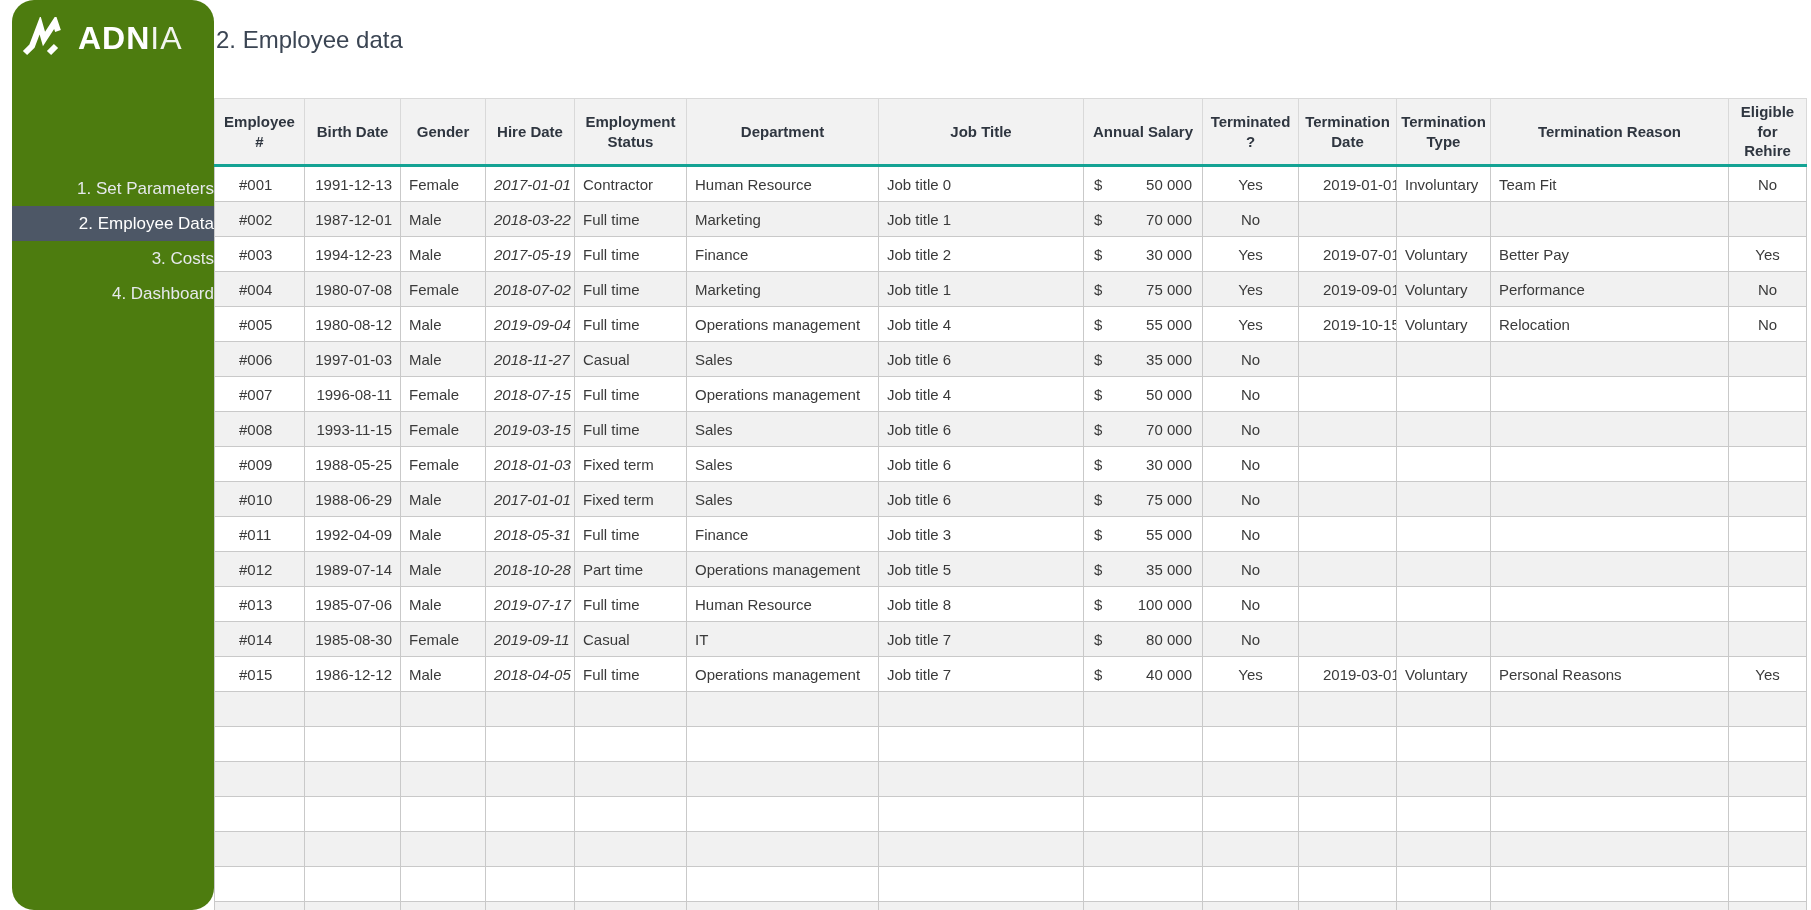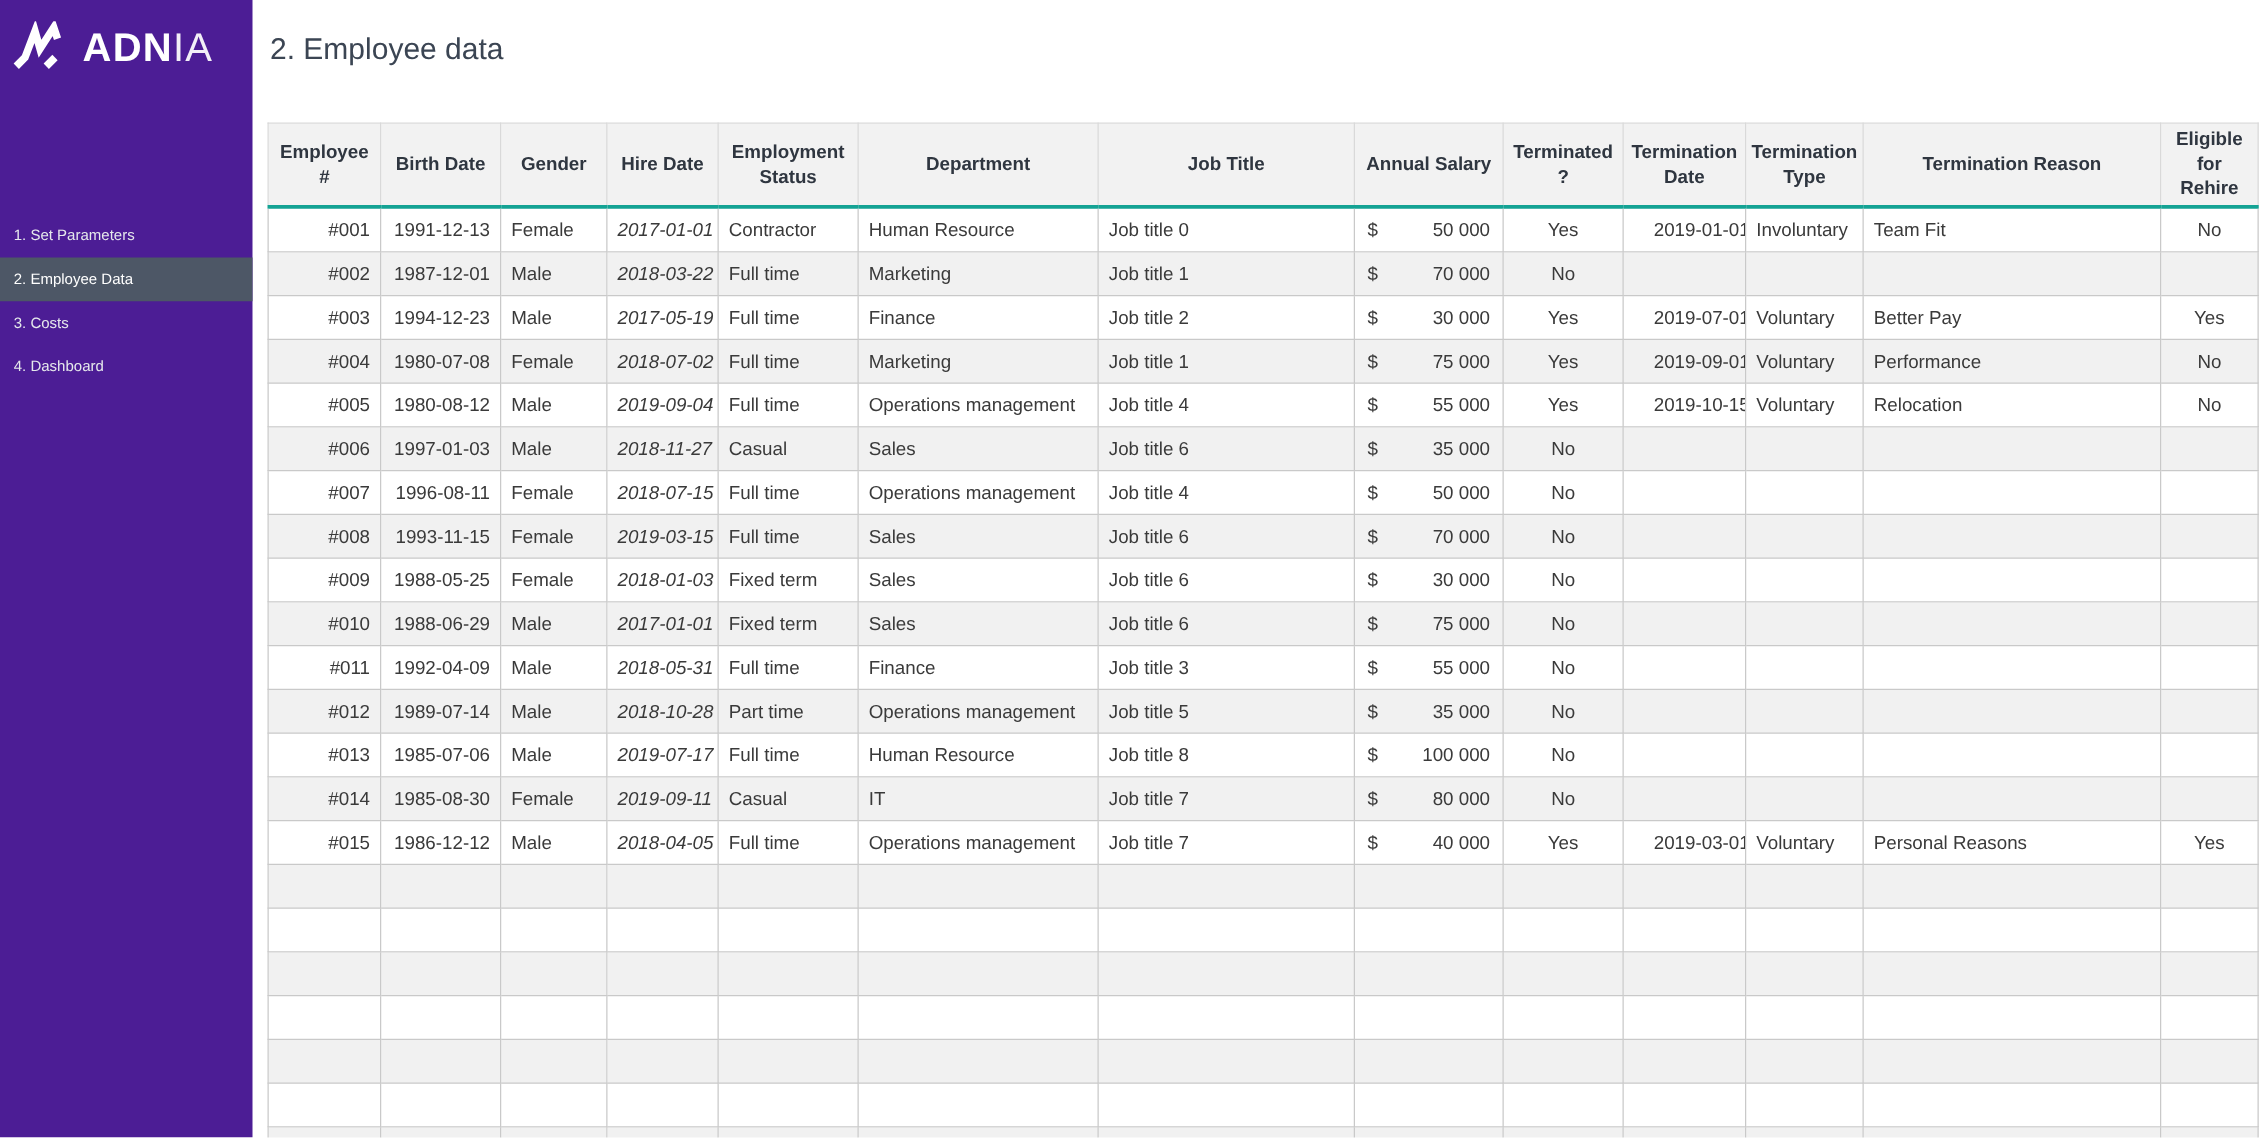--- a/index.html
+++ b/index.html
@@ -2,34 +2,35 @@
 <html><head>
 <meta charset="utf-8">
 <style>
   html,body{margin:0;padding:0;}
   body{
     width:1811px;height:910px;overflow:hidden;background:#ffffff;
     font-family:"Liberation Sans",sans-serif;position:relative;
   }
   
   .sidebar{
-    position:absolute;left:0;top:0;width:202px;height:910px;
-    background:#4c1d95;
+    position:absolute;left:12px;top:0;width:202px;height:910px;
+    background:#4d7c0f;
+    border-radius:22px;
   }
   .logo{
     position:absolute;top:17px;left:9px;display:flex;align-items:center;gap:9px;
   }
   .logo svg{width:48px;height:42px;display:block;}
   .logo-text{color:#ffffff;font-size:32px;letter-spacing:1px;line-height:1;}
   .logo-text .b{font-weight:700;}
   .logo-text .l{font-weight:400;opacity:.93;}
   .nav{position:absolute;top:171px;left:0;right:0;}
   .nav-item{
     height:35px;line-height:35px;padding-left:11px;
-    color:#e6e9ec;font-size:12px;cursor:pointer;white-space:nowrap;
+    color:#e6e9ec;font-size:17px;cursor:pointer;white-space:nowrap;text-align:right;
   }
   .nav-item.active{background:#4d5766;color:#ffffff;}
   
   .page-title{
     position:absolute;left:216px;top:26px;margin:0;
     font-size:24px;font-weight:400;color:#3b4553;white-space:nowrap;
   }
   table.sheet{
     position:absolute;left:214px;top:98px;width:1592px;
     border-collapse:collapse;table-layout:fixed;
@@ -42,21 +43,21 @@
     border:1px solid #d9d9d9;border-bottom:3px solid #14a394;
     font-size:15px;font-weight:700;color:#2f3640;text-align:center;
     padding:0 4px;line-height:1.3;vertical-align:middle;
   }
   table.sheet tbody td{
     height:34px;border:1px solid #c9c9c9;
     font-size:15px;color:#3a3a3a;padding:0 8px;
     white-space:nowrap;overflow:hidden;vertical-align:middle;background-clip:padding-box;
   }
   table.sheet tbody tr:nth-child(even) td{background:#f1f1f1;}
-  table.sheet tbody td:nth-child(1){text-align:right;padding-left:24px;}
+  table.sheet tbody td:nth-child(1){text-align:left;padding-left:24px;}
   table.sheet tbody td:nth-child(2){text-align:right;}
   table.sheet tbody td:nth-child(4){text-align:right;font-style:italic;}
   table.sheet tbody td:nth-child(9){text-align:center;}
   table.sheet tbody td:nth-child(10){text-align:right;padding-left:24px;}
   table.sheet tbody td:nth-child(13){text-align:center;}
   table.sheet tbody td.salary{padding:0 10px;}
   td.salary .sal-wrap{display:flex;justify-content:space-between;align-items:center;}
 </style>
 </head>
 <body>

